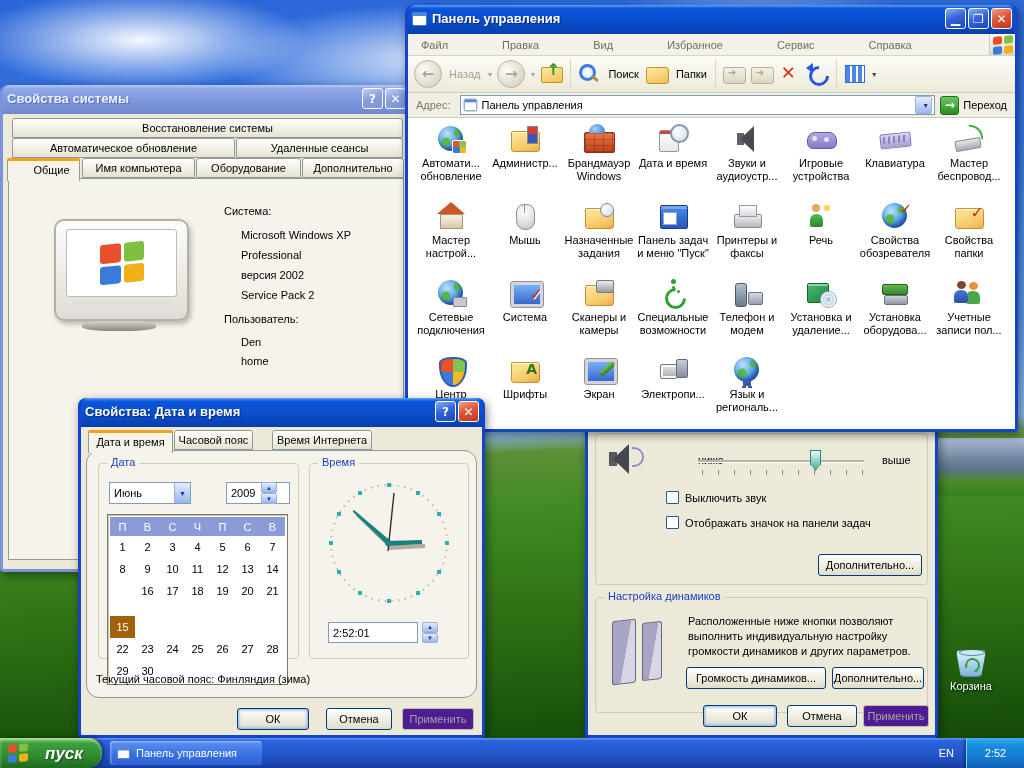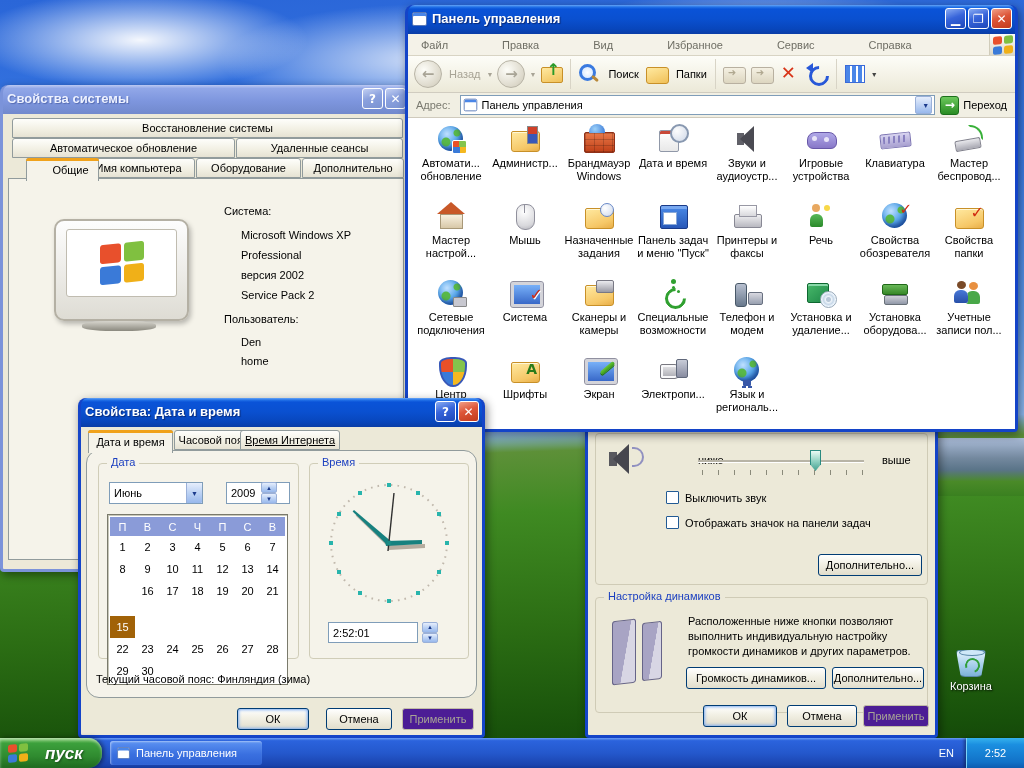--- a/index.html
+++ b/index.html
@@ -341,21 +341,21 @@
     <div class="client">
       <div class="tab" style="left:9px;top:4px;width:391px;">
           <span>Восстановление системы</span>
         </div>
       <div class="tab" style="left:9px;top:24px;width:223px;">
           <span>Автоматическое обновление</span>
         </div>
       <div class="tab" style="left:233px;top:24px;width:167px;">
           <span>Удаленные сеансы</span>
         </div>
-      <div class="tab active" style="left:23px;top:47px;width:73px;padding-left:16px;">
+      <div class="tab active" style="left:4px;top:47px;width:73px;padding-left:16px;">
           <span>Общие</span>
         </div>
       <div class="tab" style="left:79px;top:44px;width:113px;">
           <span>Имя компьютера</span>
         </div>
       <div class="tab" style="left:193px;top:44px;width:105px;">
           <span>Оборудование</span>
         </div>
       <div class="tab" style="left:299px;top:44px;width:102px;">
           <span>Дополнительно</span>
@@ -714,27 +714,27 @@
         <span class="xbtn close">✕</span>
       </span>
     </div>
     <div class="client">
       <div class="tab active" style="left:7px;top:6px;width:85px;">
           <span>Дата и время</span>
         </div>
       <div class="tab" style="left:93px;top:3px;width:79px;">
           <span>Часовой пояс</span>
         </div>
-      <div class="tab" style="left:159px;top:3px;width:100px;text-decoration:underline;">
+      <div class="tab" style="left:191px;top:3px;width:100px;">
           <span>Время Интернета</span>
         </div>
       <div class="tabpage" style="left:5px;top:23px;width:391px;height:248px;border-radius:13px;">
         <div class="group" style="left:11px;top:12px;width:201px;height:196px;">
           <span class="gcap">Дата</span>
-          <div class="combo" style="left:10px;top:18px;width:94px;height:22px;">
+          <div class="combo" style="left:10px;top:18px;width:82px;height:22px;">
             <span>Июнь</span>
             <span class="arrow">▼</span>
           </div>
           <div class="combo" style="left:98px;top:18px;width:64px;height:22px;margin-left:29px;">
             <span>2009</span>
           </div>
           <div class="spin" style="left:162px;top:18px;height:22px;">
             <span class="spinbtn">▲</span>
             <span class="spinbtn">▼</span>
           </div>

